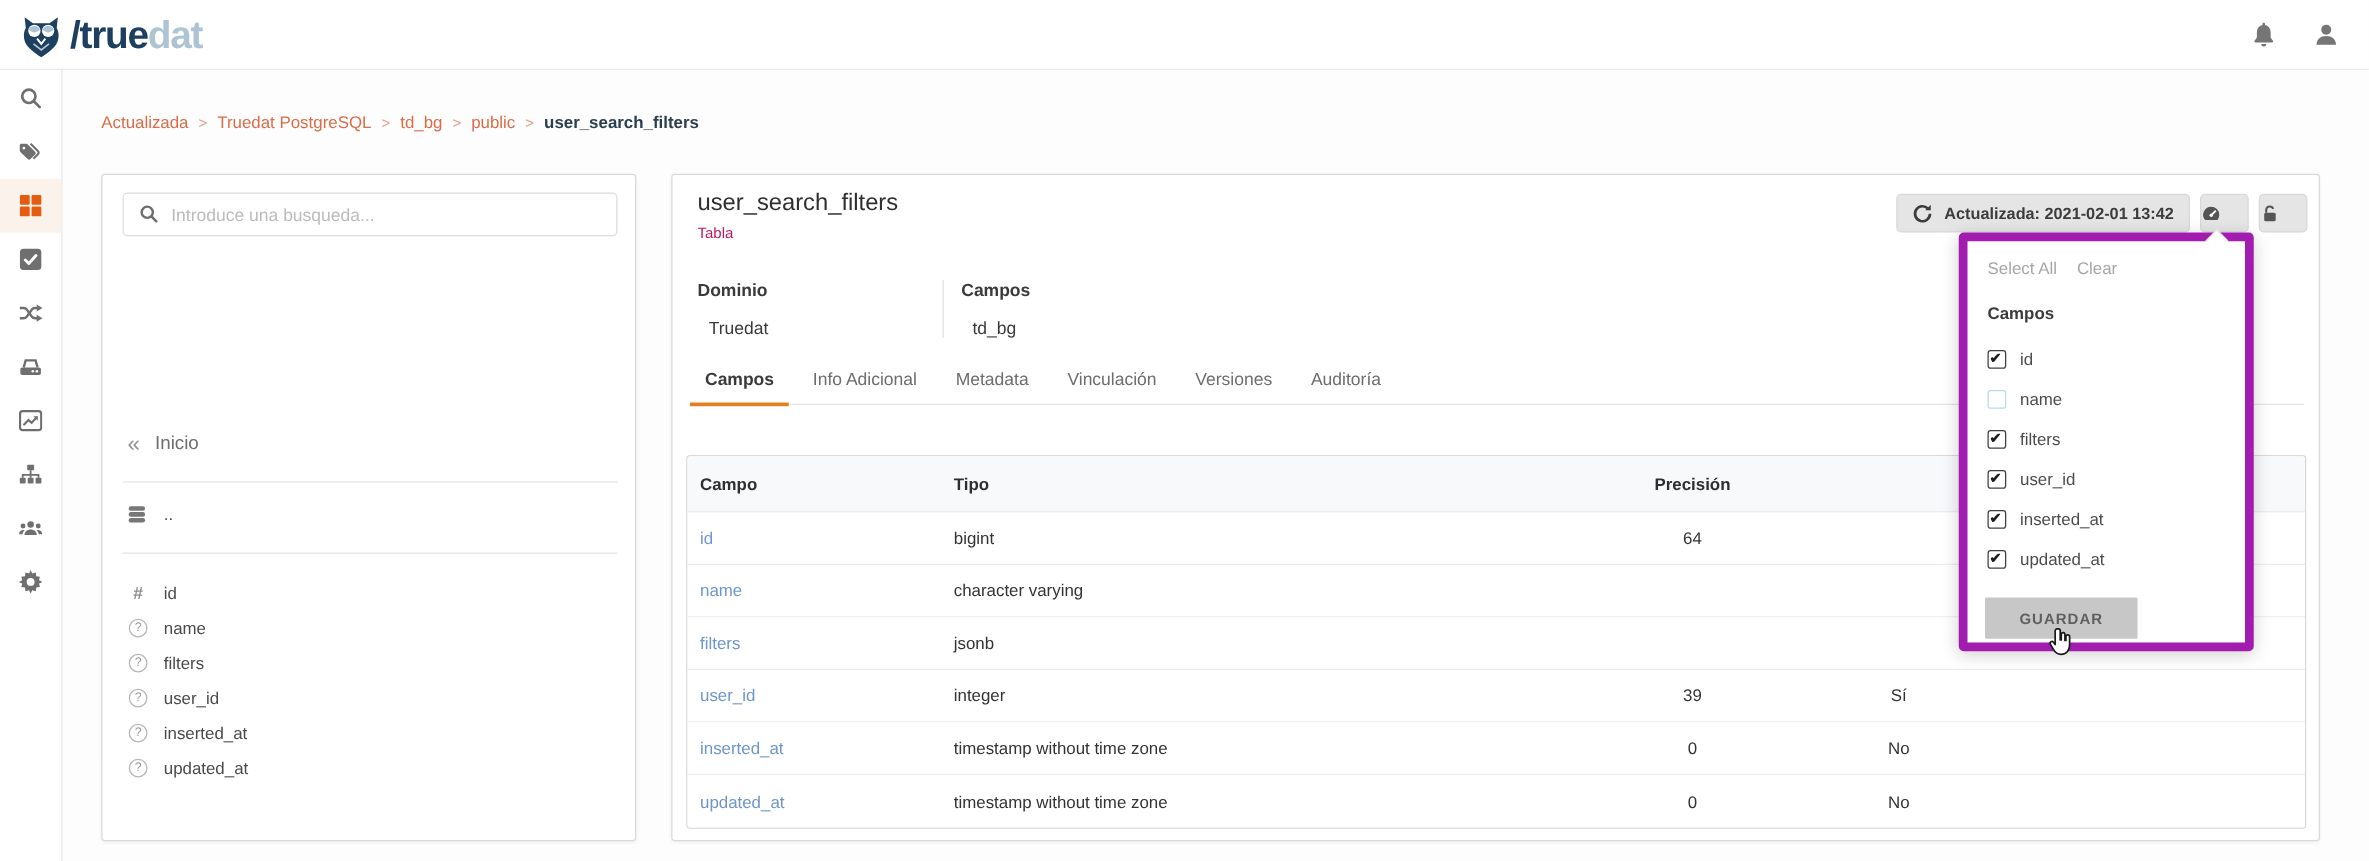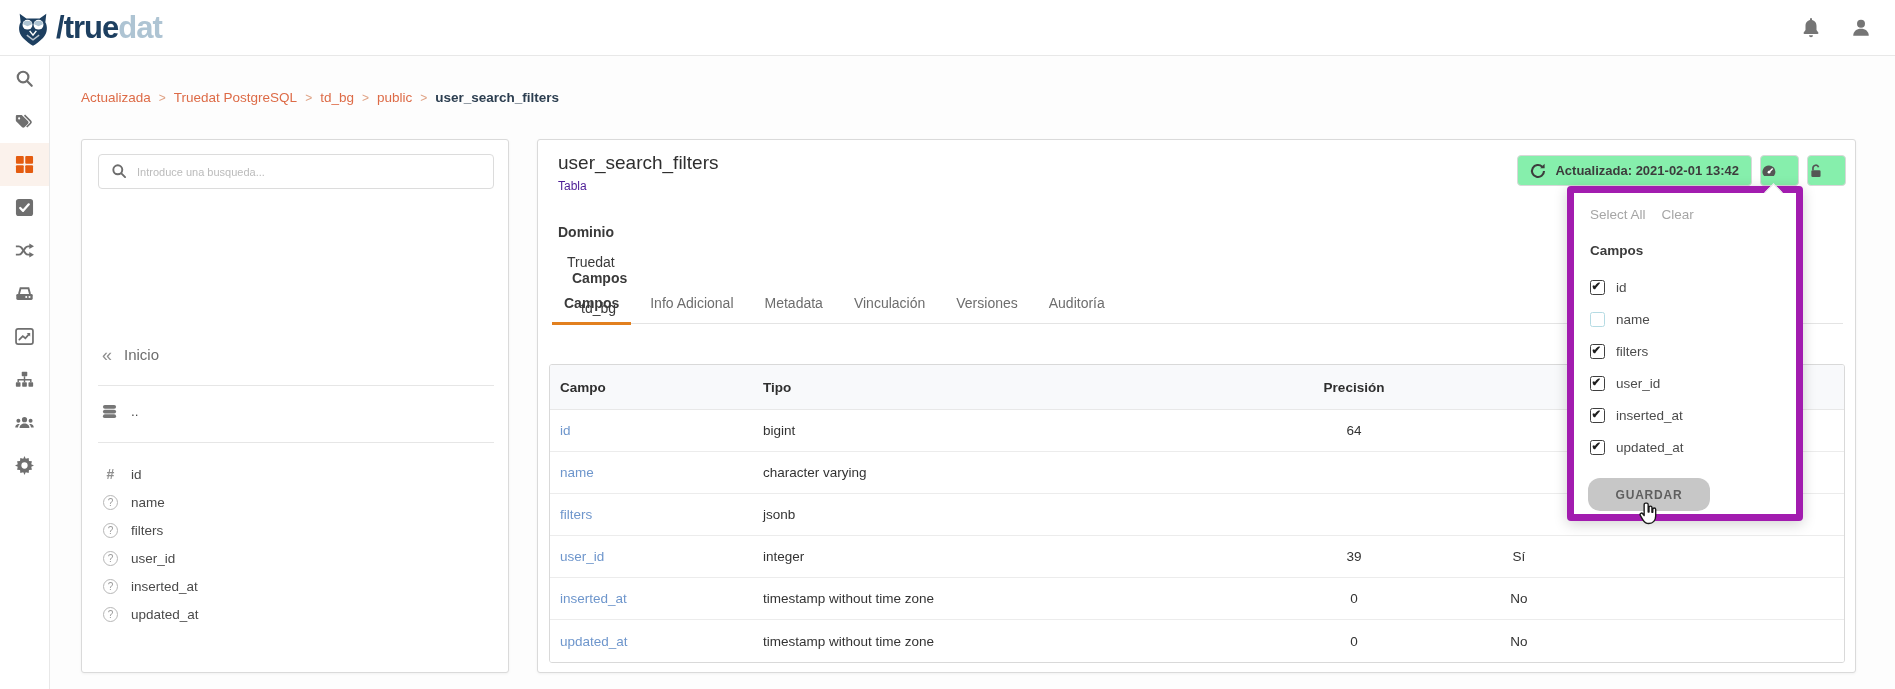--- a/index.html
+++ b/index.html
@@ -34,21 +34,21 @@
 
   
   .card { position:absolute; background:#fff; border:1px solid #dadada; border-radius:3px;
     box-shadow:0 1px 3px rgba(0,0,0,.05); }
   .left-card { left:81px; top:139px; width:428px; height:534px; }
   .main-card { left:537px; top:139px; width:1319px; height:534px; }
 
   
   .searchbox { position:absolute; left:16px; top:14px; width:396px; height:35px; }
   .searchbox input { width:100%; height:100%; border:1px solid #dcdcdc; border-radius:4px;
-    padding:0 10px 0 38px; font-size:11px; color:#555; outline:none; font-family:inherit; }
+    padding:0 10px 0 38px; font-size:14px; color:#555; outline:none; font-family:inherit; }
   .searchbox input::placeholder { color:#bbbbbb; }
   .searchbox .mag { position:absolute; left:13px; top:9px; width:16px; height:16px; color:#6d6d6d; }
   .home-row { position:absolute; left:20px; top:203px; top:203px; display:flex; align-items:center; gap:12px;
     color:#6e6e6e; font-size:15px; cursor:pointer; }
   .home-row { top:206px; }
   .laquo { font-size:18px; color:#8f8f8f; line-height:14px; }
   .lp-divider { position:absolute; left:16px; width:396px; height:1px; background:#e6e6e6; }
   .parent-row { position:absolute; left:20px; top:264px; display:flex; align-items:center; gap:14px;
     color:#4a4a4a; font-size:13.5px; cursor:pointer; }
   .parent-row svg { width:15px; height:15px; color:#777; }
@@ -57,30 +57,30 @@
     color:#4a4a4a; cursor:pointer; }
   .f-ic { width:17px; display:flex; justify-content:center; }
   .hash-ic { color:#8f8f8f; font-size:14px; font-weight:bold; }
   .q-ic { width:15px; height:15px; border:1.4px solid #b7b7b7; border-radius:50%; color:#9a9a9a;
     font-size:10px; display:flex; align-items:center; justify-content:center; }
   .q-ic::after { content:"?"; }
 
   
   .mc-head { position:absolute; left:20px; top:12px; }
   .mc-title { font-size:19px; color:#2f2f2f; }
-  .mc-sub { font-size:12px; color:#4c1d95; margin-top:5px; }
+  .mc-sub { font-size:12px; color:#be185d; margin-top:5px; }
   .mc-actions { position:absolute; right:9px; top:15px; display:flex; gap:8px; }
-  .btn { border:1px solid #d8d8d8; border-radius:4px; background:#86efac; height:31px; cursor:pointer;
+  .btn { border:1px solid #d8d8d8; border-radius:4px; background:#e5e5e5; height:31px; cursor:pointer;
     display:flex; align-items:center; justify-content:flex-start; font-family:inherit; }
   .btn-updated { padding:0 12px; gap:9px; font-size:13px; font-weight:bold; color:#3c3c3c; }
   .btn-ic { width:39px; color:#555; }
   .btn svg { width:16px; height:16px; }
 
   
-  .meta { position:absolute; left:20px; top:84px; display:flex;flex-direction:column; }
+  .meta { position:absolute; left:20px; top:84px; display:flex; }
   .meta-col { width:196px; }
   .meta-col.second { padding-left:14px; width:300px; }
   .meta-vr { width:1px; background:#e0e0e0; margin-right:0; }
   .meta-label { font-size:14px; font-weight:bold; color:#3a3a3a; }
   .meta-value { font-size:14px; color:#3a3a3a; margin-top:14px; padding-left:9px; }
 
   
   .tabs { position:absolute; left:14px; right:12px; top:155px; border-bottom:1px solid #e4e4e4;
     display:flex; }
   .tab { padding:0 12px 11px; font-size:14px; color:#6d6d6d; cursor:pointer; margin-right:7px; }
@@ -110,21 +110,21 @@
   .dd-title { position:absolute; left:16px; top:50px; font-size:13.5px; font-weight:bold; color:#3c3c3c; }
   .dd-options { position:absolute; left:16px; top:78px; width:200px; }
   .dd-opt { height:32px; display:flex; align-items:center; gap:11px; font-size:13.5px; color:#4c4c4c;
     cursor:pointer; }
   .cb { width:15px; height:15px; border-radius:2.5px; background:#fff; position:relative; flex:0 0 15px; }
   .cb.checked { border:1.6px solid #3f3f3f; }
   .cb.checked::after { content:"✔"; position:absolute; left:0.5px; top:-1.5px; font-size:11.5px;
     font-weight:bold; color:#1e1e1e; }
   .cb.unchecked { border:1.6px solid #b5dbe3; }
   .dd-save { position:absolute; left:14px; top:285px; width:122px; height:33px; background:#c7c7c7;
-    border:none; border-radius:12px; font-family:inherit; font-size:12px; font-weight:bold;
+    border:none; border-radius:1px; font-family:inherit; font-size:12px; font-weight:bold;
     letter-spacing:.8px; color:#5f5f5f; cursor:pointer; }
 
   .cursor-hand { position:absolute; left:1638px; top:501px; width:22px; height:26px; z-index:30;
     pointer-events:none; }
 </style>
 </head>
 <body>
 
 <div class="topbar">
   <div class="logo">

